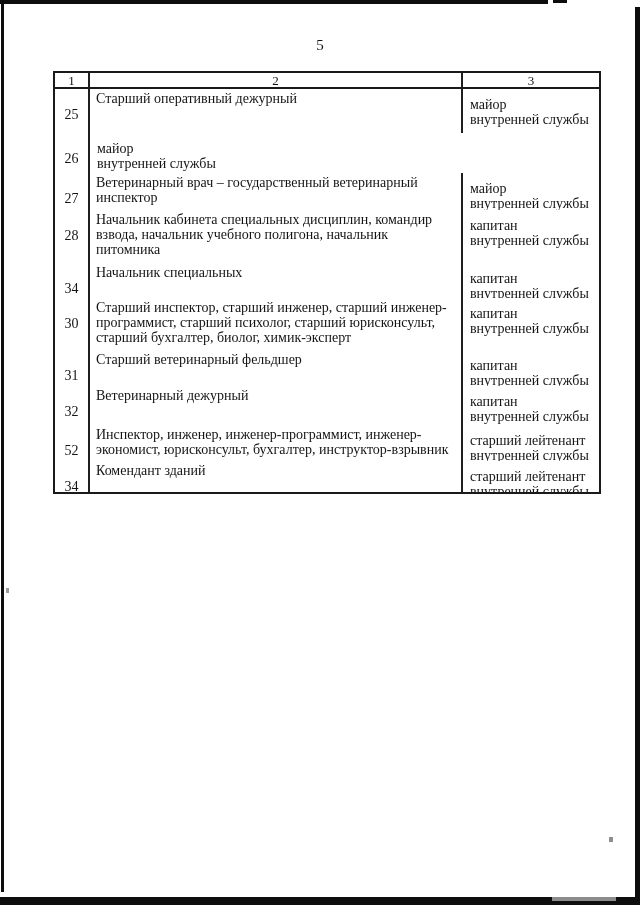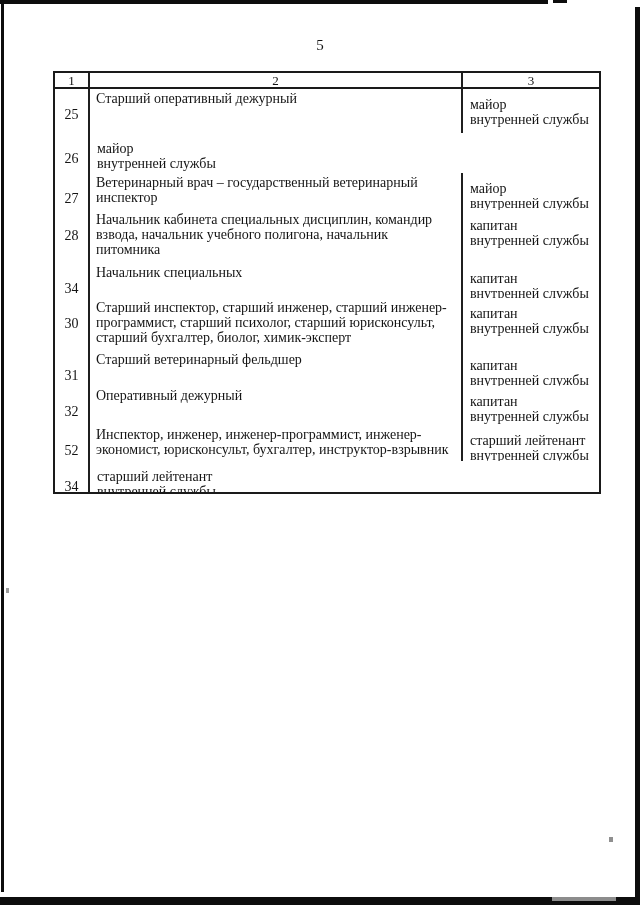--- a/index.html
+++ b/index.html
@@ -138,38 +138,39 @@
         <div class="c c1">31</div>
         <div class="c c2">Старший ветеринарный фельдшер</div>
         <div class="c c3">
           <div>капитан</div>
           <div>внутренней службы</div>
         </div>
       </div>
 
       <div class="trow" style="height:39px">
         <div class="c c1">32</div>
-        <div class="c c2">Оперативный дежурный</div>
+        <div class="c c2">Ветеринарный дежурный</div>
         <div class="c c3">
           <div>капитан</div>
           <div>внутренней службы</div>
         </div>
       </div>
 
       <div class="trow" style="height:36px">
         <div class="c c1">52</div>
         <div class="c c2">Инспектор, инженер, инженер-программист, инженер-экономист, юрисконсульт, бухгалтер, инструктор-взрывник</div>
         <div class="c c3">
           <div>старший лейтенант</div>
           <div>внутренней службы</div>
         </div>
       </div>
 
       <div class="trow" style="height:31px">
         <div class="c c1">34</div>
+        <div class="c c2">Комендант зданий</div>
         <div class="c c3">
           <div>старший лейтенант</div>
           <div>внутренней службы</div>
         </div>
       </div>
 
     </div>
   </div>
 </div>
 

